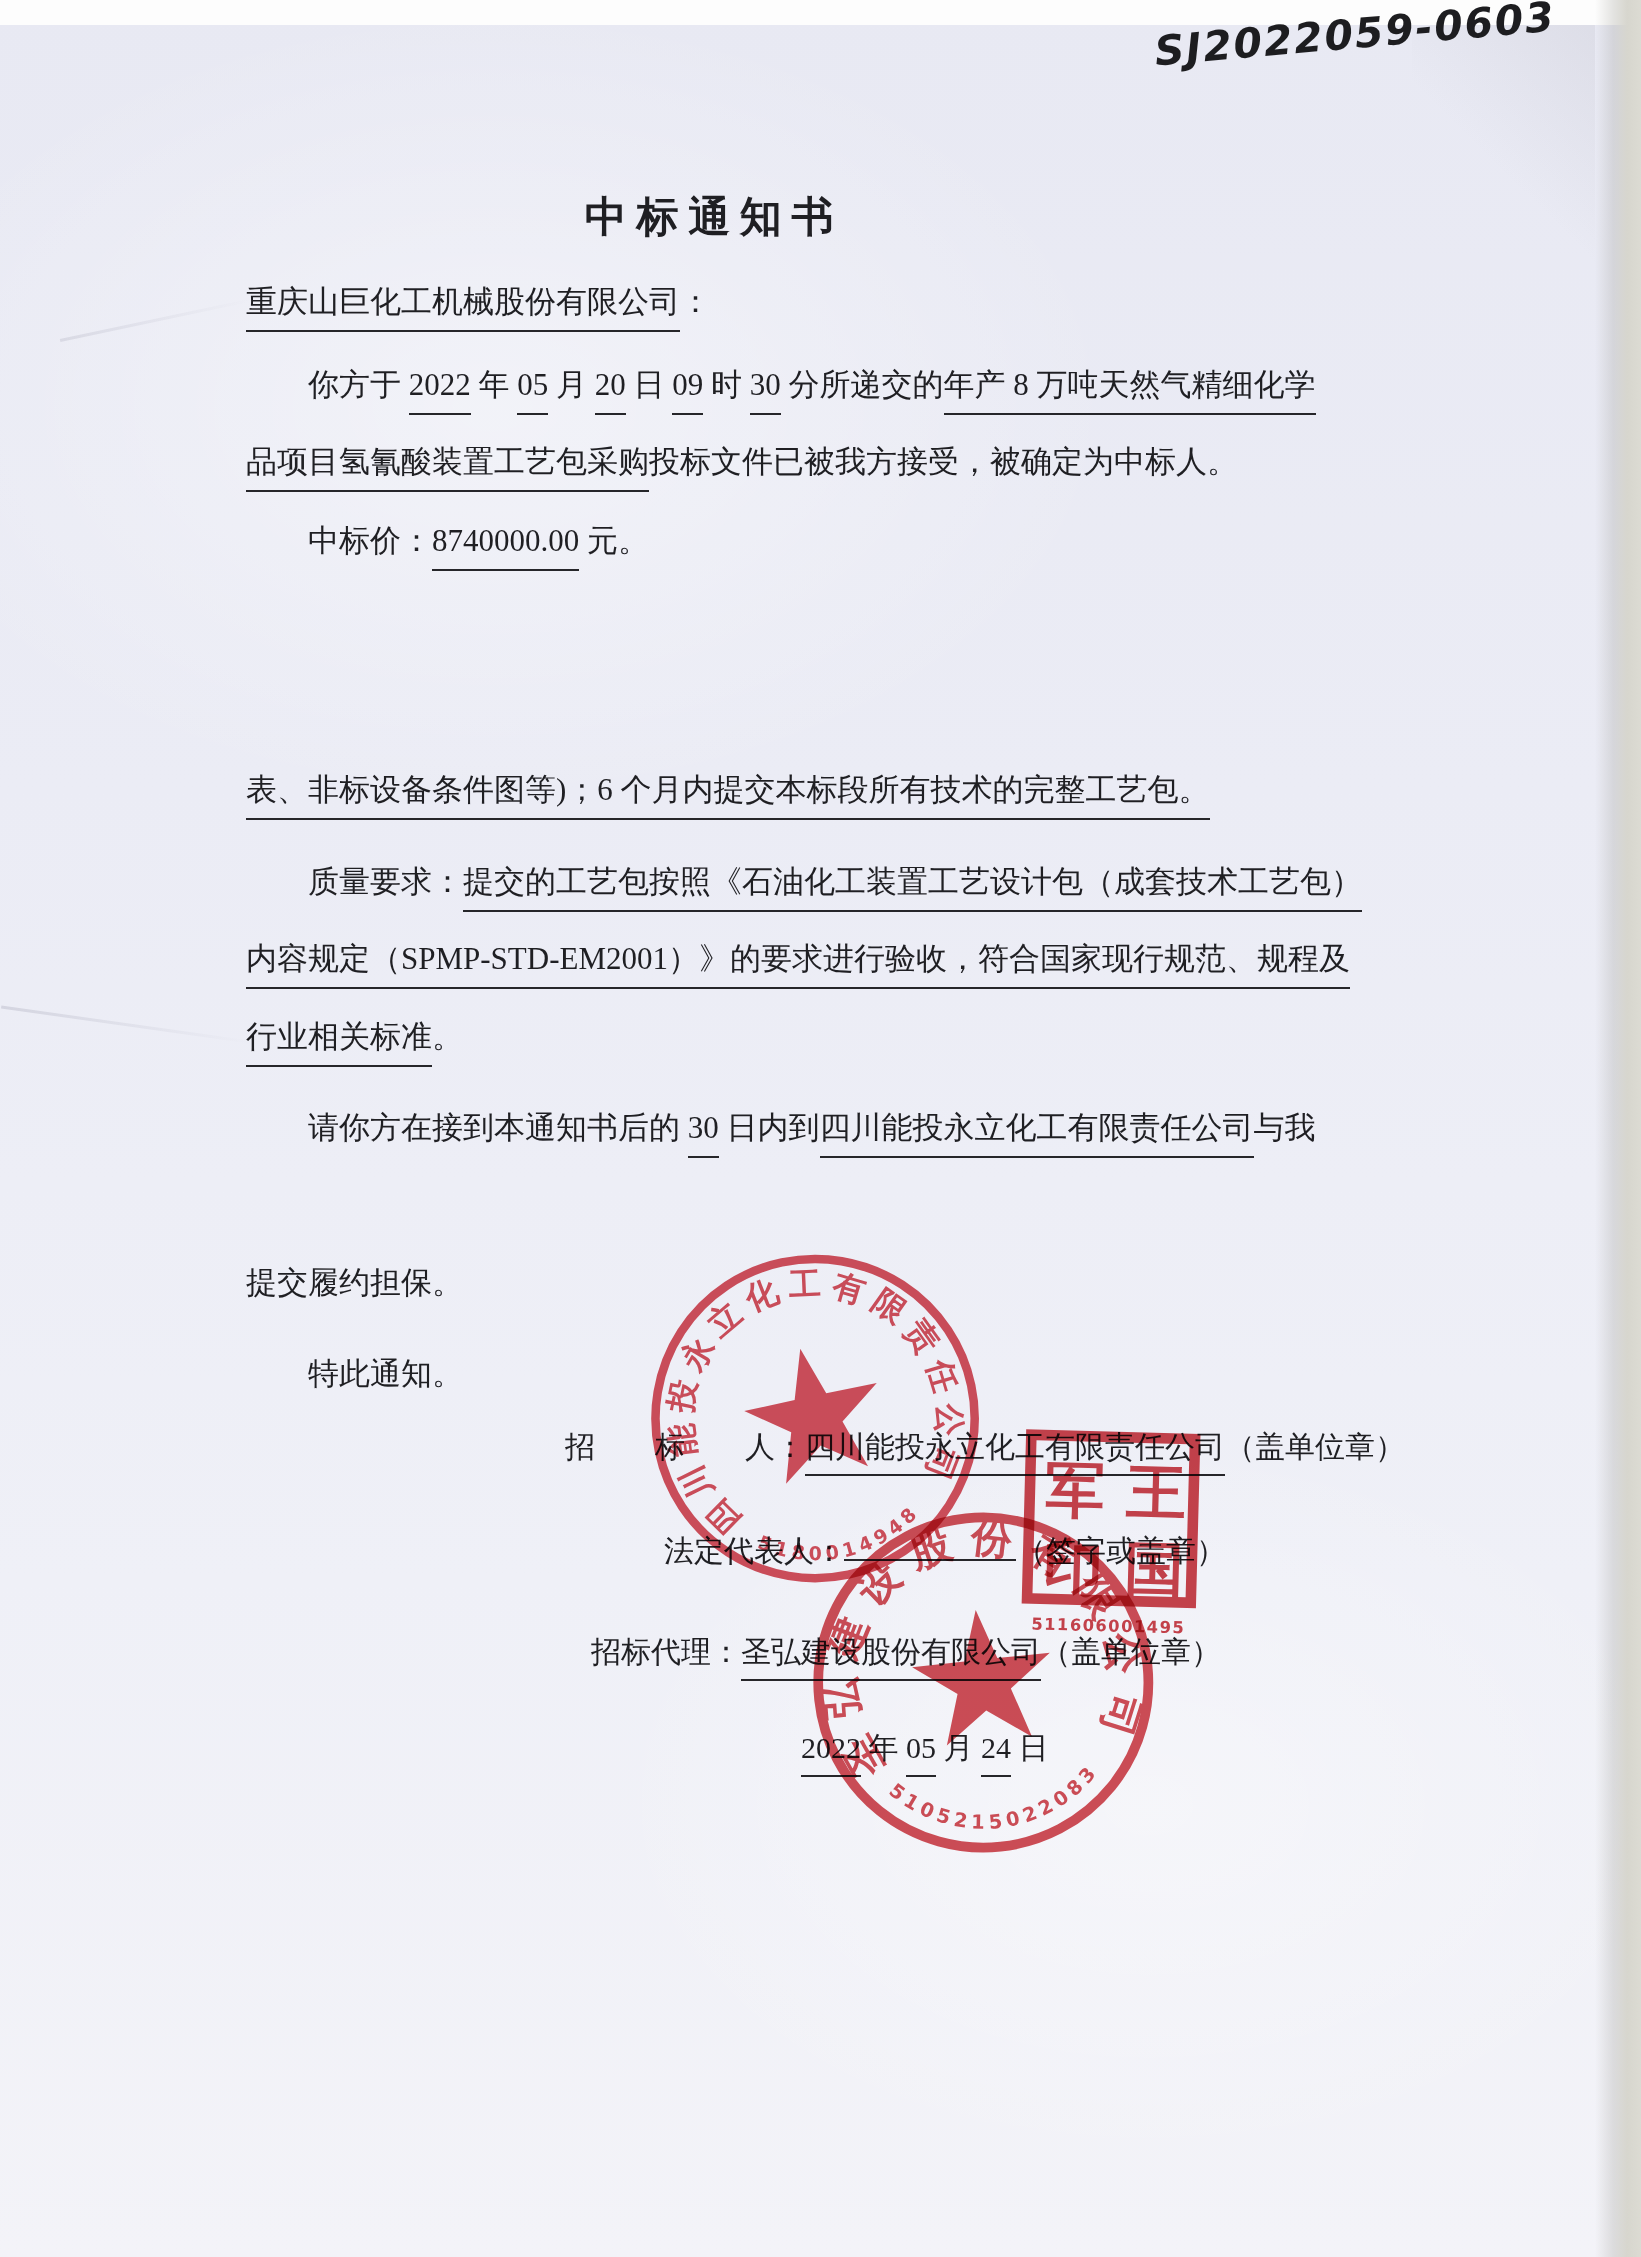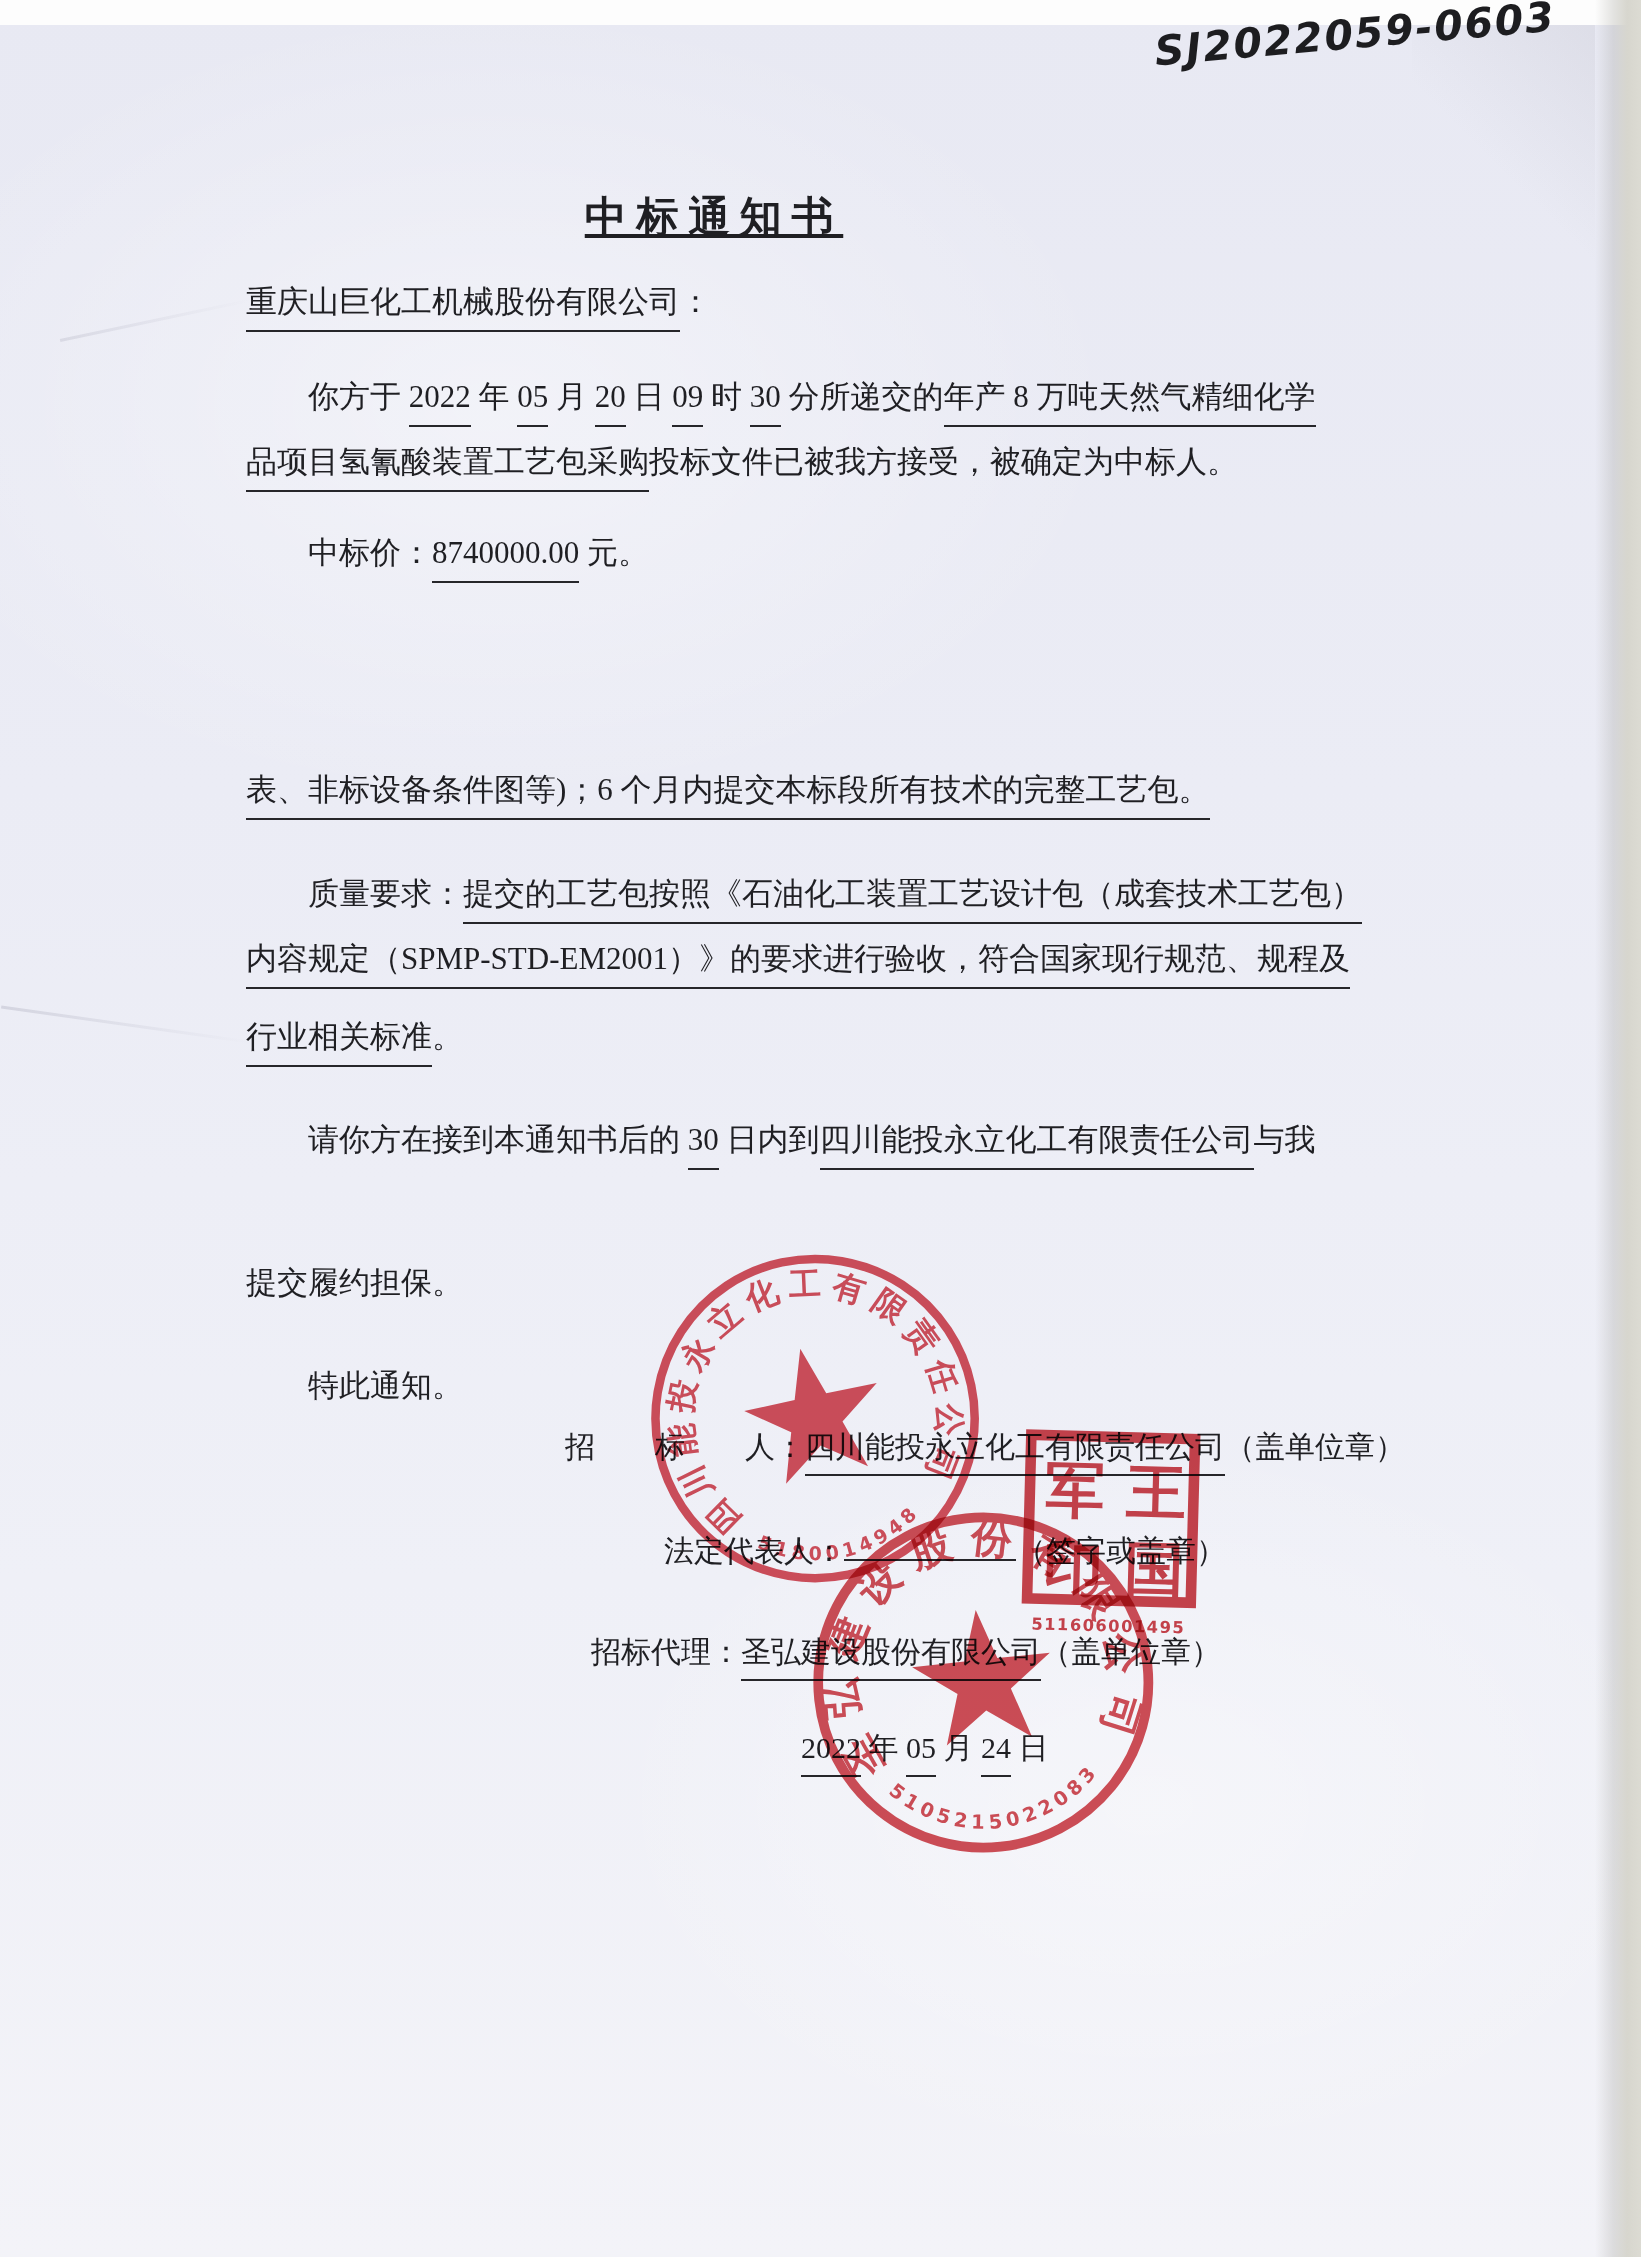--- a/index.html
+++ b/index.html
@@ -20,23 +20,23 @@
     background:linear-gradient(90deg,rgba(140,140,160,.25),rgba(140,140,160,0));transform:rotate(8deg);}
   .crease-b{position:absolute;left:58px;top:319px;width:193px;height:2.9px;
     background:linear-gradient(90deg,rgba(140,140,160,.2),rgba(140,140,160,0));transform:rotate(-12deg);}
 
   .handwriting{
     position:absolute;left:1154px;top:9.7px;font-family:"DejaVu Sans",sans-serif;
     font-style:italic;font-weight:600;font-size:41px;color:#1d1d20;
     transform:rotate(-5deg);letter-spacing:1.9px;
   }
   .doc-title{position:absolute;left:0;top:189px;width:1428px;text-align:center;
-    font-size:42px;font-weight:700;letter-spacing:9.7px;text-decoration:underline;}
+    font-size:42px;font-weight:700;letter-spacing:9.7px;}
   .ln{position:absolute;left:246px;font-size:31px;line-height:1.3;white-space:pre;margin:0;}
-  .ind{padding-left:62px;margin-top:12px;}
+  .ind{padding-left:62px;}
   .sg{display:inline-block;}
   .u{border-bottom:2.9px solid #26262a;padding-bottom:8px;}
   .blank{display:inline-block;width:172px;height:29px;border-bottom:2.9px solid #26262a;}
   .sig{font-size:30px;}
 
   .stamp{position:absolute;mix-blend-mode:multiply;opacity:.92;}
   .stamp svg{overflow:visible;}
   .stamp-bidder{left:635px;top:1238px;color:#d4424e;transform:rotate(-12deg);}
   .stamp-agent{left:799px;top:1498px;color:#d04048;transform:rotate(-6deg);}
   .stamp-square{left:1019px;top:1427px;color:#c9343d;transform:rotate(1.5deg);}

